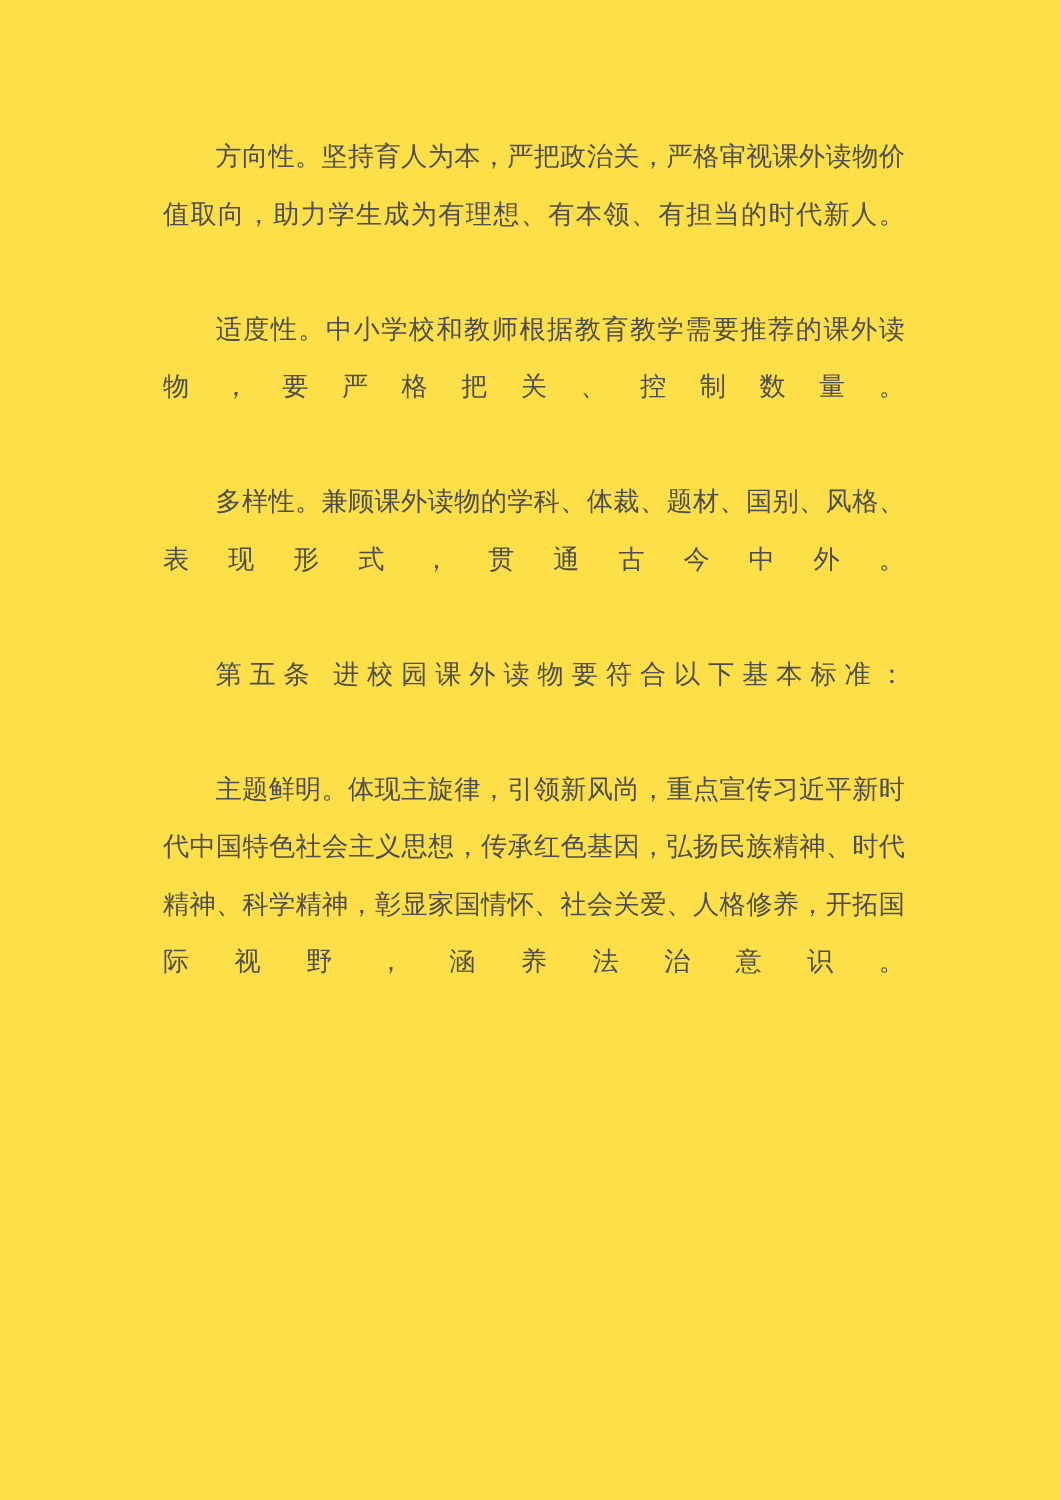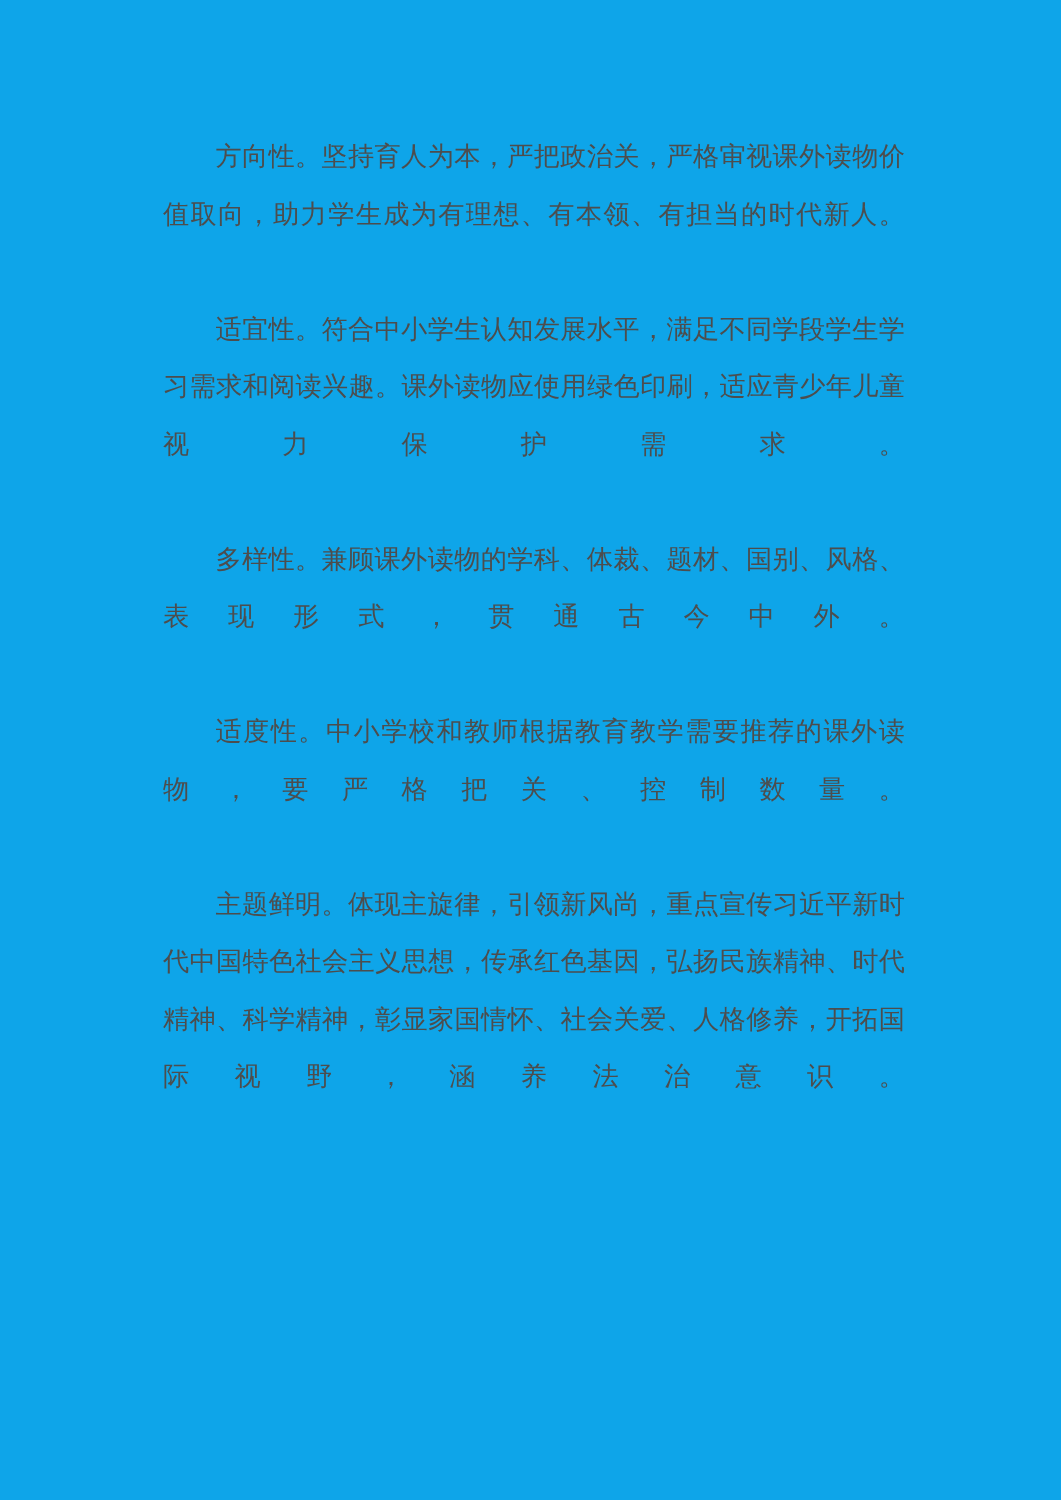--- a/index.html
+++ b/index.html
@@ -14,21 +14,21 @@
     overflow: hidden;
     font-family: "Liberation Sans", "DejaVu Sans", sans-serif;
   }
 
   #page {
     position: absolute;
     left: 0;
     top: 0;
     width: 1061px;
     height: 1500px;
-    background: #0ea5e9;
+    background: #fde047;
   }
 
   #doc-body {
     position: absolute;
     left: 163px;
     top: 128px;
     width: 742px;
   }
 
   .para {
@@ -55,23 +55,23 @@
 </style>
 </head>
 <body>
 
 <div id="page">
   <div id="doc-body">
 
     <p class="para">方向性。坚持育人为本，严把政治关，严格审视课外读物价值取向，助力学生成为有理想、有本领、有担当的时代新人。</p>
 
 
-    <p class="para">适宜性。符合中小学生认知发展水平，满足不同学段学生学习需求和阅读兴趣。课外读物应使用绿色印刷，适应青少年儿童视力保护需求。</p>
+
+    <p class="para">适度性。中小学校和教师根据教育教学需要推荐的课外读物，要严格把关、控制数量。</p>
 
     <p class="para">多样性。兼顾课外读物的学科、体裁、题材、国别、风格、表现形式，贯通古今中外。</p>
 
-    <p class="para">适度性。中小学校和教师根据教育教学需要推荐的课外读物，要严格把关、控制数量。</p>
-
+    <p class="para">第五条  进校园课外读物要符合以下基本标准：</p>
 
     <p class="para">主题鲜明。体现主旋律，引领新风尚，重点宣传习近平新时代中国特色社会主义思想，传承红色基因，弘扬民族精神、时代精神、科学精神，彰显家国情怀、社会关爱、人格修养，开拓国际视野，涵养法治意识。</p>
 
   </div>
 </div>
 
 </body></html>

